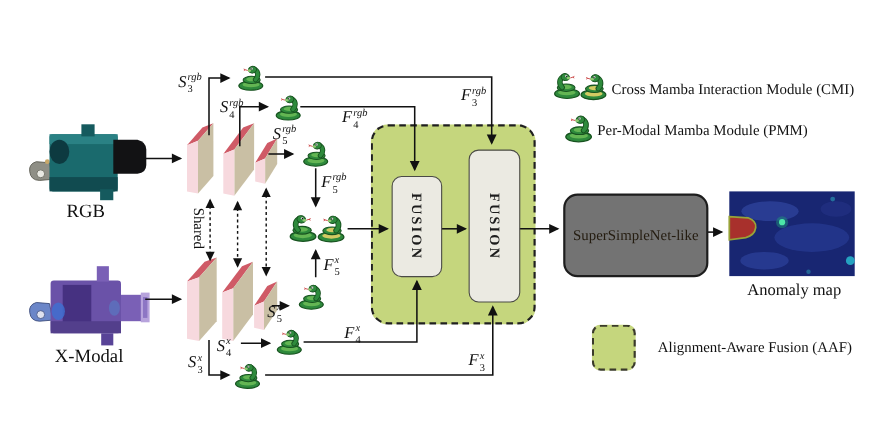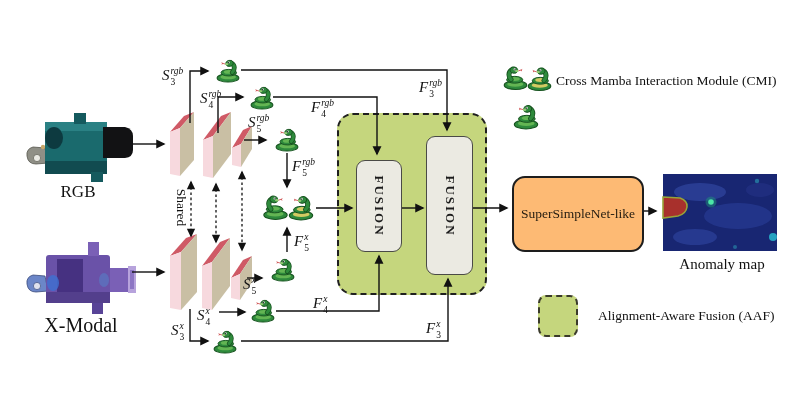--- a/index.html
+++ b/index.html
@@ -13,28 +13,28 @@
            background:#c5d67d;border:2px dashed #3a3a2a;border-radius:8px;z-index:1;}
   
   .fusion{position:absolute;background:#ebeae2;border:1.5px solid #4a4a46;border-radius:9px;
           display:flex;align-items:center;justify-content:center;z-index:3;}
   .fusion span{transform:rotate(90deg);font-weight:bold;font-size:13px;letter-spacing:2px;
           white-space:nowrap;color:#1c1c1c;}
   .fusion1{left:356px;top:160px;width:44px;height:90px;}
   .fusion2{left:426px;top:136px;width:45px;height:137px;}
   
   .detector{position:absolute;left:512px;top:176px;width:128px;height:72px;
-            background:#fdba74;border:2px solid #1d1d1d;border-radius:13px;z-index:3;
+            background:#737373;border:2px solid #1d1d1d;border-radius:13px;z-index:3;
             display:flex;flex-direction:column;align-items:center;justify-content:center;
             font-size:13.5px;line-height:1.45;color:#241c10;text-align:center;}
   
   .tlabel{position:absolute;z-index:4;white-space:nowrap;}
   .center{text-align:center;}
   .lab-rgb{left:43px;top:182px;width:70px;font-size:17px;}
-  .lab-xmodal{left:36px;top:314px;width:90px;font-size:20px;}
+  .lab-xmodal{left:36px;top:314px;width:90px;font-size:17px;}
   .lab-shared{left:158px;top:200px;width:46px;height:15px;font-size:13.5px;
               transform:rotate(90deg);text-align:center;}
   .lab-anomap{left:662px;top:256px;width:120px;font-size:15px;}
   .lab-legend{font-size:13.5px;}
   .leg-cmi{left:556px;top:73px;}
   .leg-pmm{left:543px;top:111px;}
   .leg-aaf{left:584px;top:308px;margin-left:14px;}
   
   .mlabel{position:absolute;z-index:4;display:inline-flex;align-items:flex-start;height:22px;}
   .mbase{font-style:italic;font-size:15px;line-height:20px;}
@@ -207,20 +207,21 @@
 
   <div class="detector">
     <span>SuperSimpleNet-like</span>
   </div>
 
   <div class="tlabel lab-rgb center">RGB</div>
   <div class="tlabel lab-xmodal center">X-Modal</div>
   <div class="tlabel lab-shared">Shared</div>
   <div class="tlabel lab-anomap center">Anomaly map</div>
   <div class="tlabel lab-legend leg-cmi">Cross Mamba Interaction Module (CMI)</div>
+  <div class="tlabel lab-legend leg-pmm">Per-Modal Mamba Module (PMM)</div>
   <div class="tlabel lab-legend leg-aaf">Alignment-Aware Fusion (AAF)</div>
 
   <div class="mlabel" style="left:162px;top:65px;">
     <span class="mbase">S</span>
       <span class="mscripts">
         <span class="msup">rgb</span>
         <span class="msub">3</span>
       </span>
   </div>
   <div class="mlabel" style="left:200px;top:88px;">

